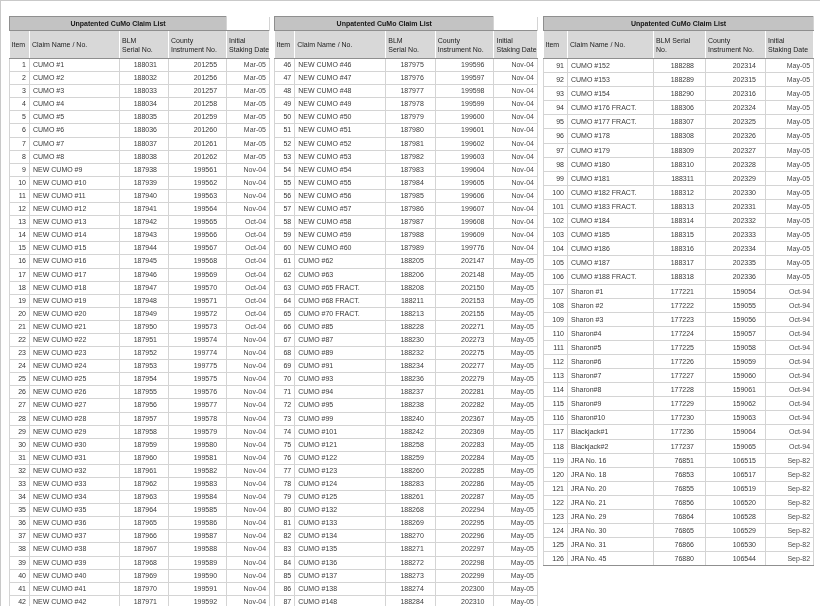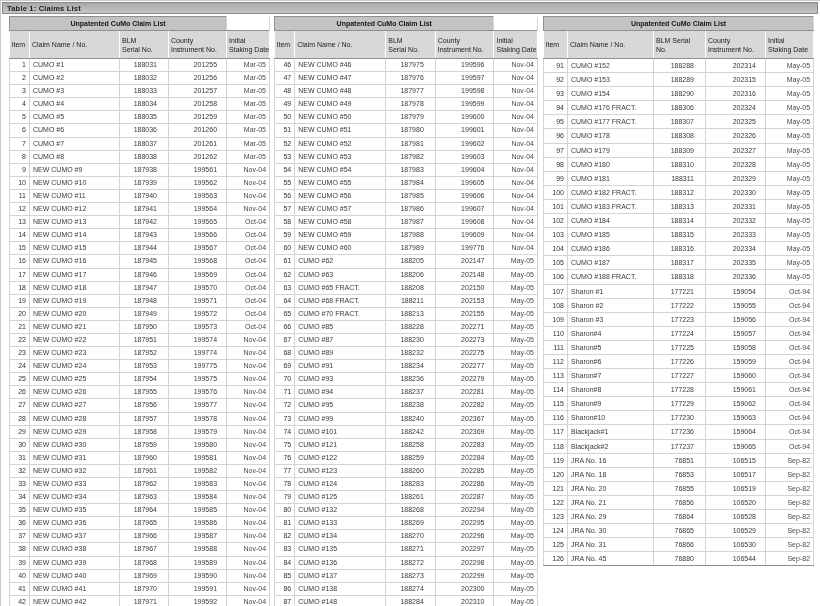--- a/index.html
+++ b/index.html
@@ -61,23 +61,20 @@
   td.cell-name{text-align:left;padding-left:3px;}
   td.cell-serial{text-align:right;padding-right:11px;}
   td.cell-instr{text-align:right;padding-right:9px;}
   td.cell-date{text-align:right;padding-right:3px;color:#4a4a4a;}
   .claims-table tbody tr:last-child td{border-bottom:1px solid var(--border-dark);}
 </style>
 </head>
 <body>
 
 <div class="page">
-  <div class="title-bar">
-    <span>Table 1: Claims List</span>
-  </div>
   <table class="claims-table t0">
       <colgroup>
         <col class="c-item">
         <col class="c-name">
         <col class="c-serial">
         <col class="c-instr">
         <col class="c-date">
       </colgroup>
       <thead>
         <tr>

